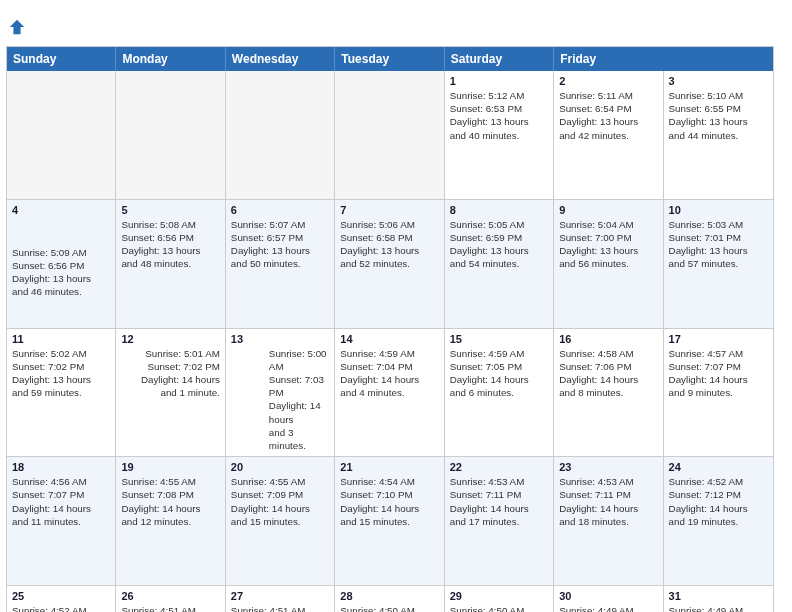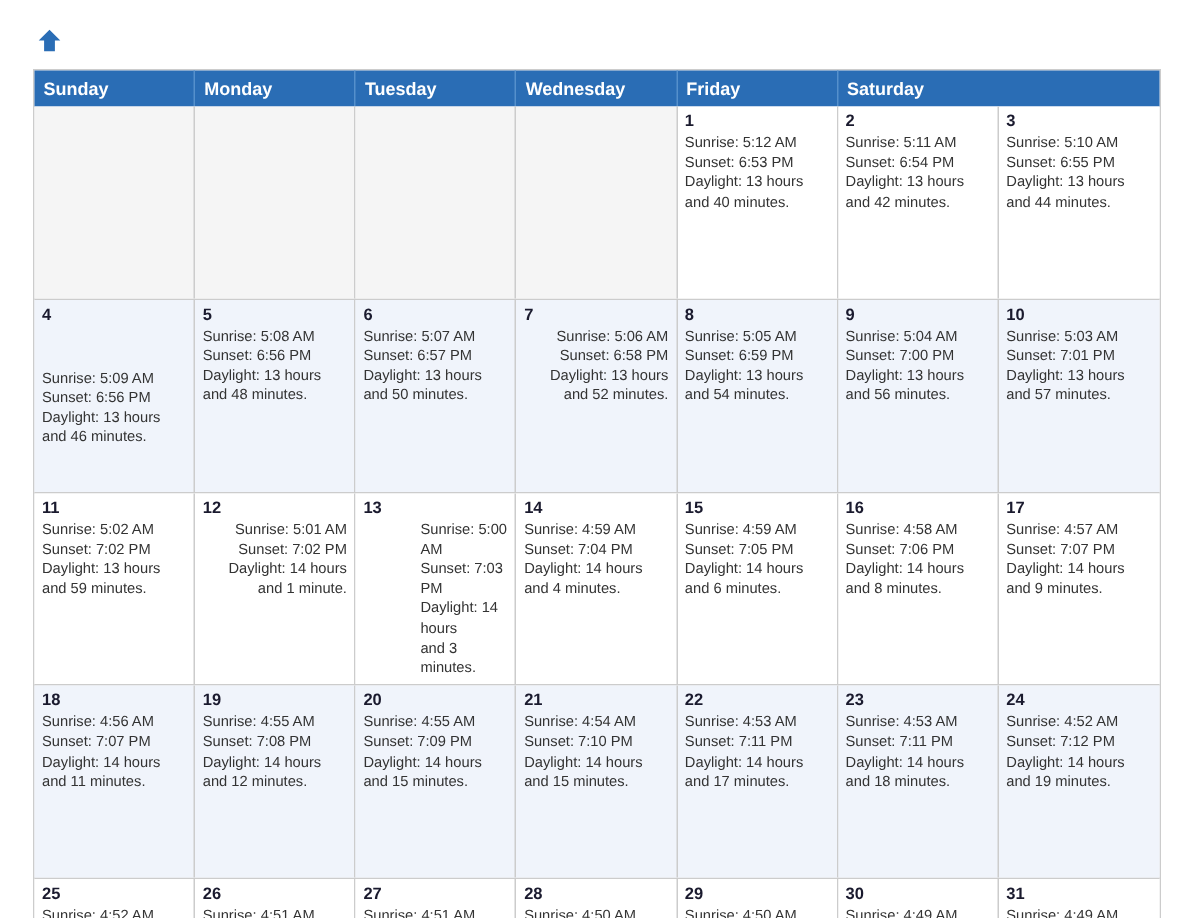--- a/index.html
+++ b/index.html
@@ -6,21 +6,21 @@
     body {
       width: 792px;
       height: 612px;
       font-family: Arial, sans-serif;
       background: #fff;
       overflow: hidden;
     }
     .page {
       width: 792px;
       height: 612px;
-      padding: 18px 18px 12px 22px;
+      padding: 18px 18px 12px 6px;
       display: flex;
       flex-direction: column;
     }
     .header {
       display: flex;
       justify-content: space-between;
       align-items: flex-start;
       margin-bottom: 10px;
     }
     .logo {
@@ -130,24 +130,24 @@
     <div class="title-area">
       <div class="month-year"></div>
       <div class="location"></div>
     </div>
   </div>
 
   <div class="calendar">
     <div class="cal-header">
     <div class="cal-header-cell">Sunday</div>
         <div class="cal-header-cell">Monday</div>
+        <div class="cal-header-cell">Wednesday</div>
         <div class="cal-header-cell">Tuesday</div>
-        <div class="cal-header-cell">Wednesday</div>
+        <div class="cal-header-cell">Saturday</div>
         <div class="cal-header-cell">Friday</div>
-        <div class="cal-header-cell">Saturday</div>
       </div>
     <div class="cal-body">
     <div class="cal-row">
           <div class="cal-cell empty"></div>
           <div class="cal-cell empty"></div>
           <div class="cal-cell empty"></div>
           <div class="cal-cell empty"></div>
           <div class="cal-cell">
             <div class="day-num">1</div>
             <div class="cell-text" style="white-space: pre-line;">Sunrise: 5:12 AM
@@ -187,21 +187,21 @@
           </div>
           <div class="cal-cell">
             <div class="day-num">6</div>
             <div class="cell-text" style="white-space: pre-line;">Sunrise: 5:07 AM
 Sunset: 6:57 PM
 Daylight: 13 hours
 and 50 minutes.</div>
           </div>
           <div class="cal-cell">
             <div class="day-num">7</div>
-            <div class="cell-text" style="white-space: pre-line; text-align: right;">Sunrise: 5:06 AM
+            <div class="cell-text" style="white-space: pre-line;">Sunrise: 5:06 AM
 Sunset: 6:58 PM
 Daylight: 13 hours
 and 52 minutes.</div>
           </div>
           <div class="cal-cell">
             <div class="day-num">8</div>
             <div class="cell-text" style="white-space: pre-line;">Sunrise: 5:05 AM
 Sunset: 6:59 PM
 Daylight: 13 hours
 and 54 minutes.</div>

